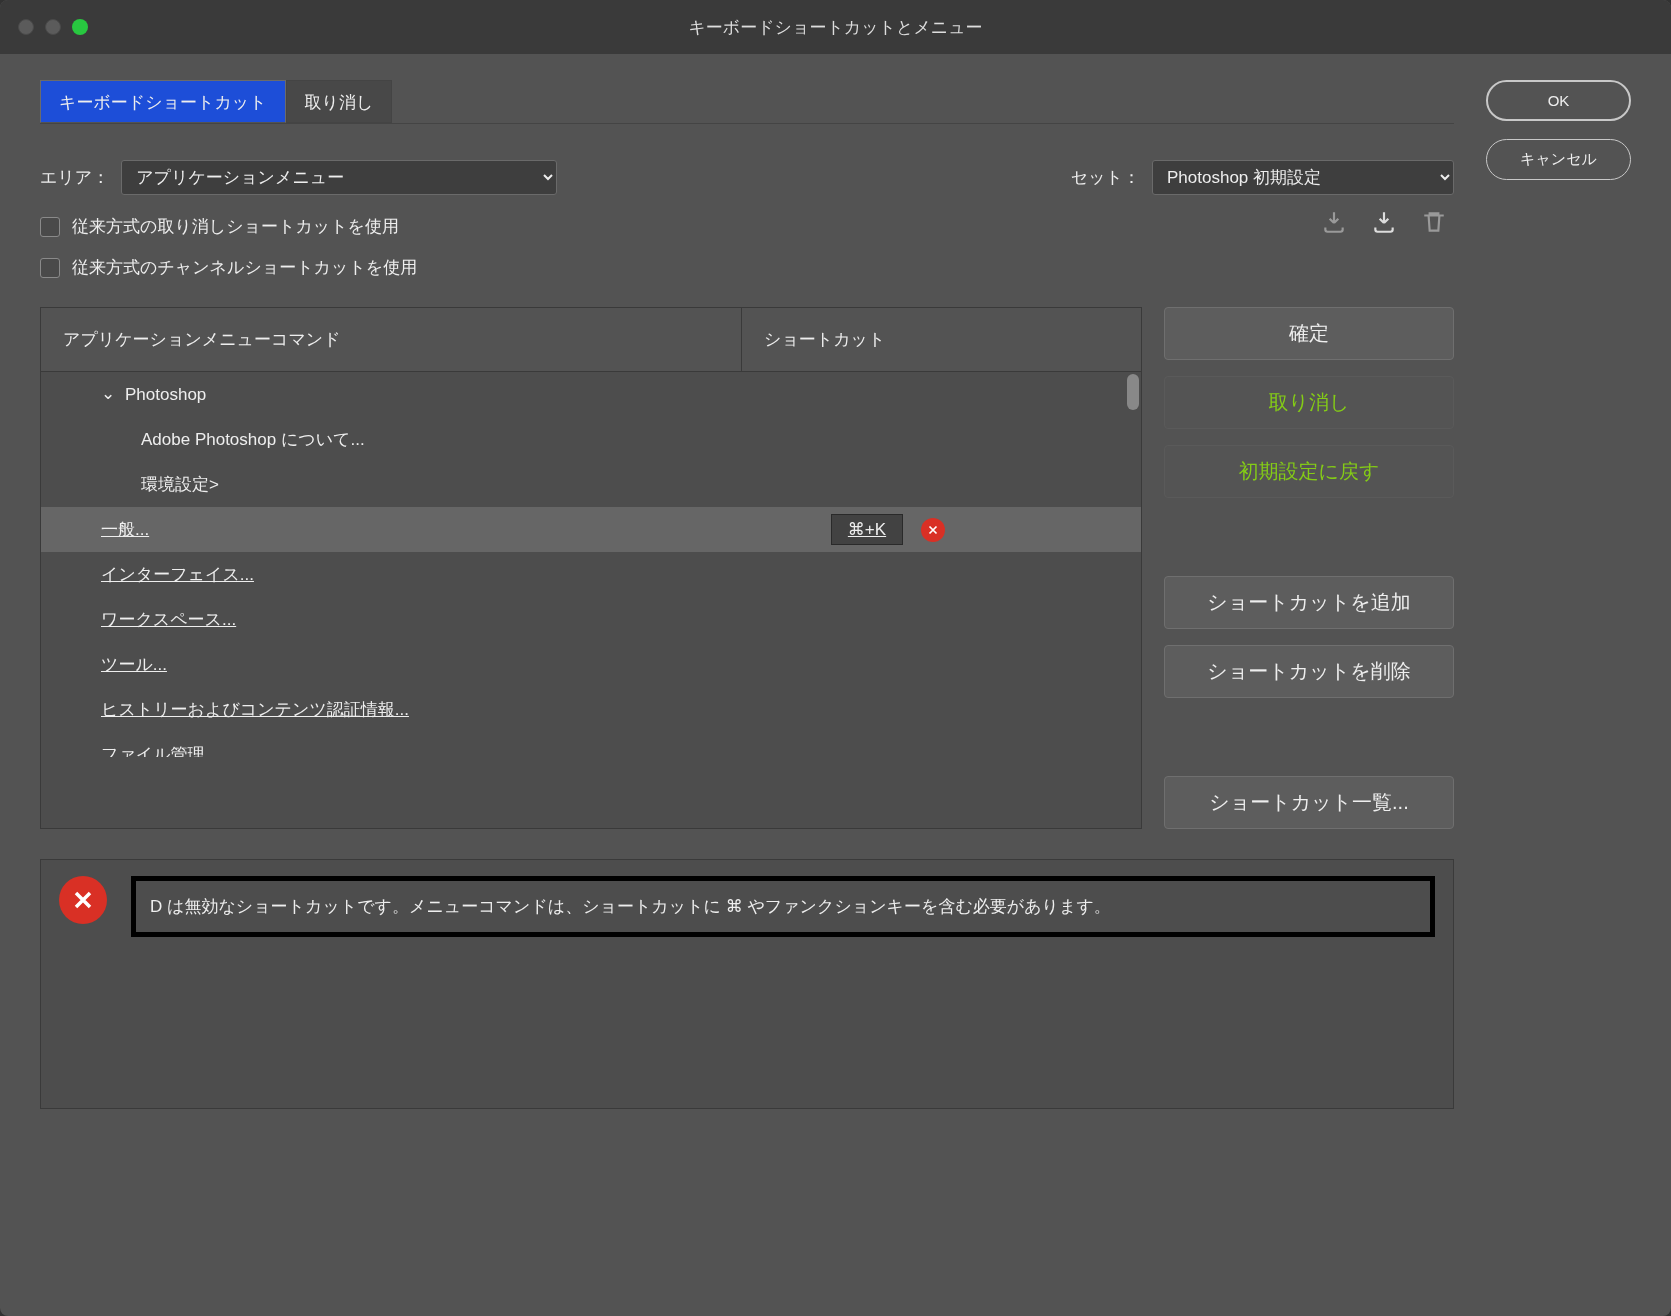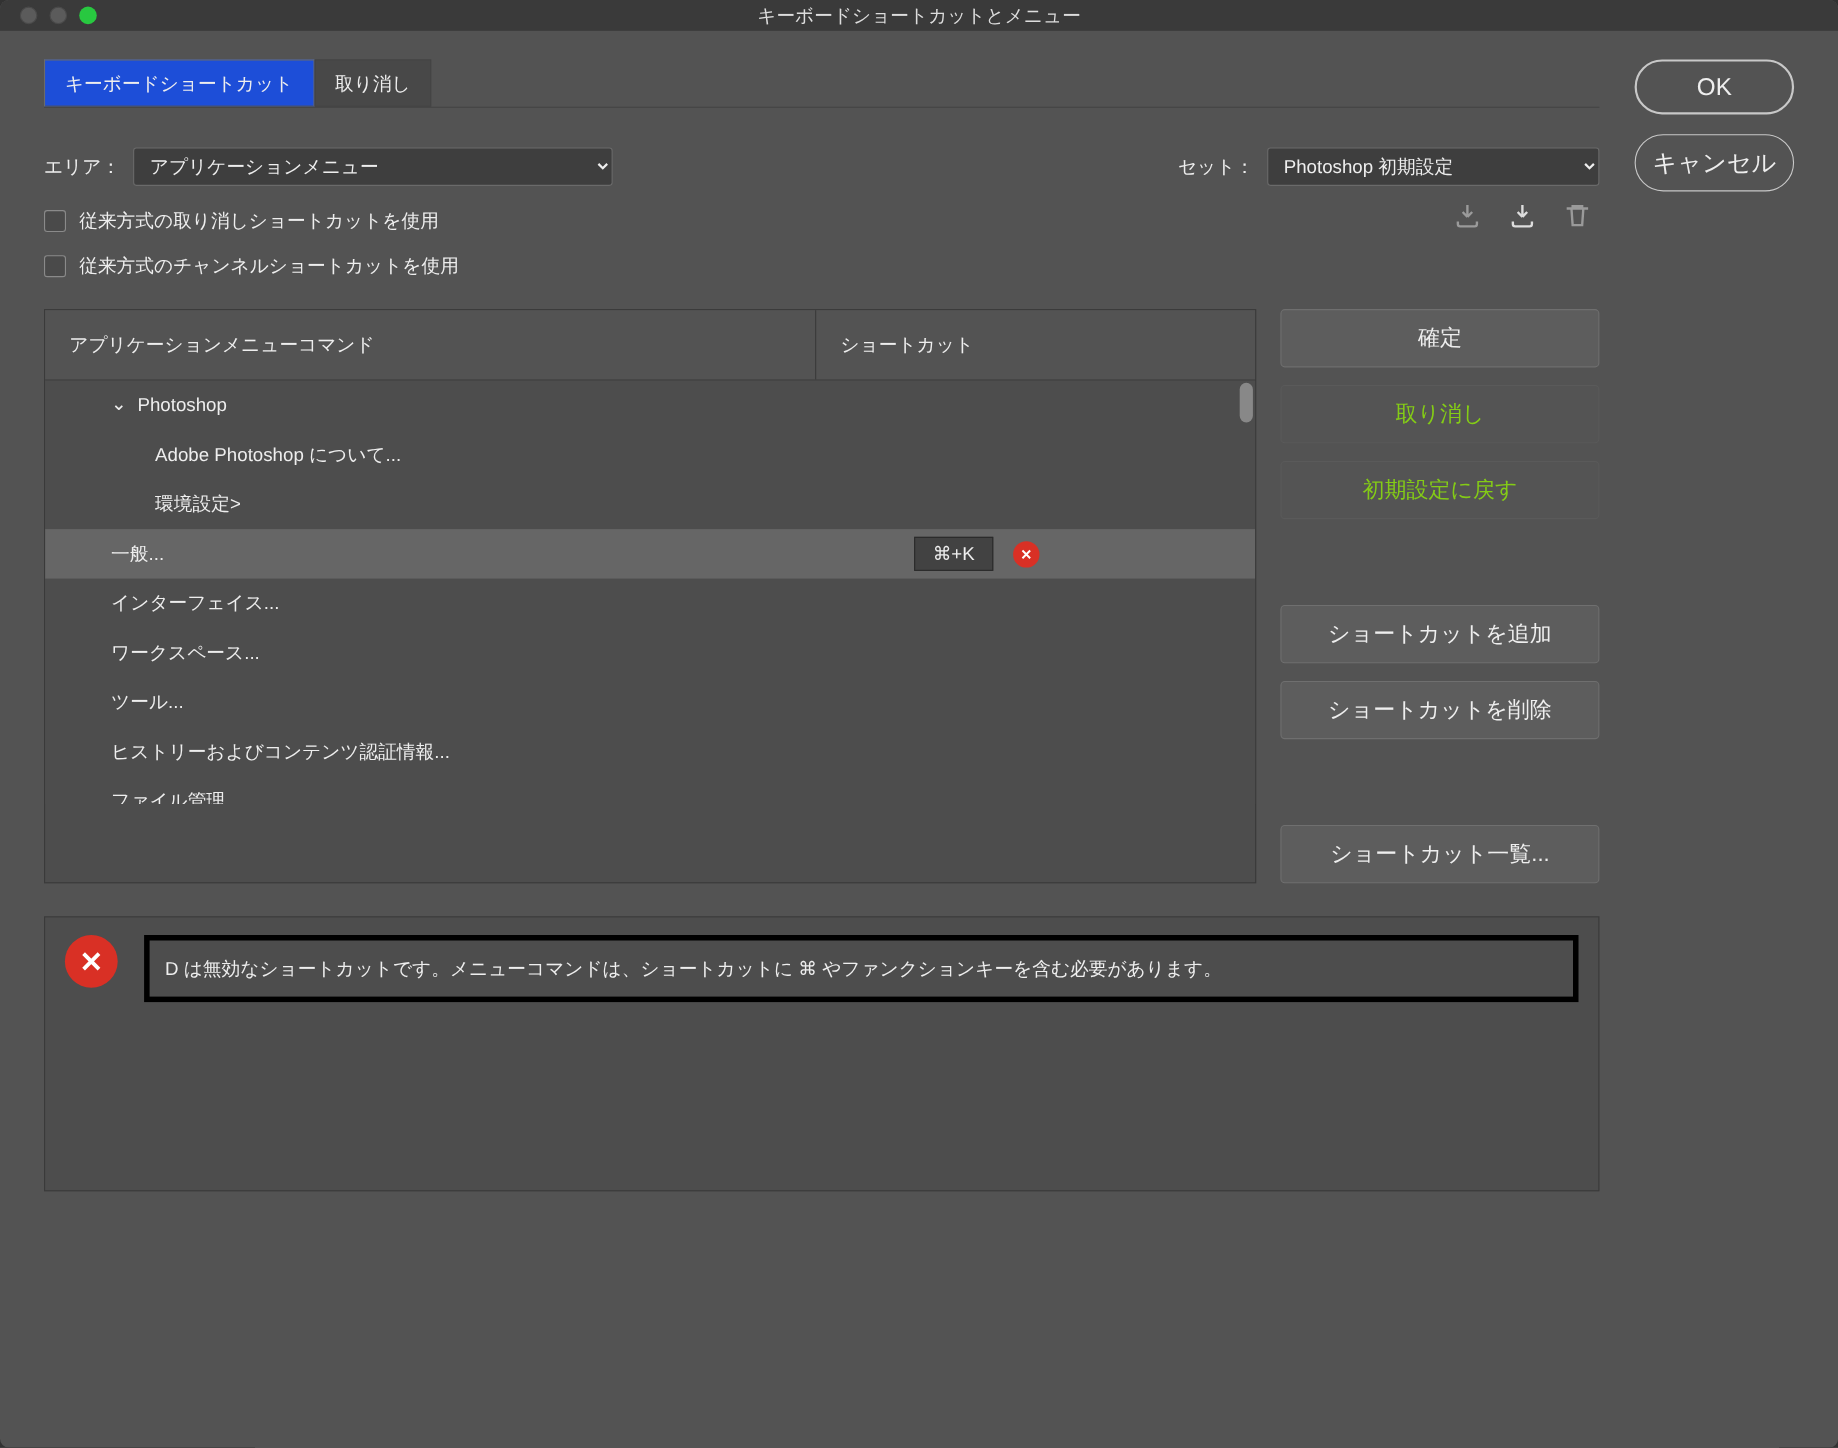--- a/index.html
+++ b/index.html
@@ -1,18 +1,18 @@
 <!DOCTYPE html>
 <html><head>
 <meta charset="utf-8">
 <style>
   * { box-sizing: border-box; margin: 0; padding: 0; font-family: -apple-system, "Hiragino Sans", sans-serif; }
   body { background: #323232; color: #ddd; font-size: 17px; }
   .window { width: 1671px; height: 1316px; background: #535353; position: relative; border-radius: 8px; overflow: hidden; }
-  .titlebar { height: 28px; background: #3a3a3a; display: flex; align-items: center; position: relative; }
+  .titlebar { height: 54px; background: #3a3a3a; display: flex; align-items: center; position: relative; }
   .traffic-lights { display: flex; gap: 11px; padding-left: 18px; }
   .light { width: 16px; height: 16px; border-radius: 50%; }
   .close-light { background: #5b5b5b; border:1px solid #4a4a4a; }
   .min-light { background: #5b5b5b; border:1px solid #4a4a4a; }
   .zoom-light { background: #28c840; }
   .title { position: absolute; left: 0; right: 0; text-align: center; color: #ddd; font-size: 17px; }
   .content { display: flex; padding: 26px 40px 40px 40px; gap: 32px; }
   .main { flex: 1; }
   .side { width: 145px; display: flex; flex-direction: column; gap: 18px; }
   .tabs { display: flex; border-bottom: 1px solid #444; }
@@ -35,32 +35,32 @@
   .tree-header { display:flex; border-bottom:1px solid #3a3a3a; background:#535353;}
   .th { padding:20px 22px; color:#eee;}
   .th1 { flex:0 0 700px; }
   .th2 { flex:1; border-left:1px solid #3a3a3a; }
   .tree-body { height: 385px; overflow:hidden; position:relative; background:#4d4d4d;}
   .tree-body::-webkit-scrollbar{width:14px;}
   .scrollbar { position:absolute; right:2px; top:2px; width:12px; height:36px; background:#888; border-radius:6px;}
   .tree-row { display:flex; align-items:center; height:45px; padding-left:20px; color:#eee;}
   .tree-row.l1 { padding-left: 60px;}
   .tree-row.l2 { padding-left: 100px;}
-  .tree-row.l3 { padding-left: 60px;}
+  .tree-row.l3 { padding-left: 60px; text-decoration: underline;}
   .tree-row.selected { background:#666; }
   .expander { display:inline-block; width:16px; margin-right:8px; transform:translateY(-1px);}
   .shortcut-col { margin-left:auto; width:310px; display:flex; align-items:center; gap:18px;}
   .shortcut-field { background:#424242; border:1px solid #2a2a2a; padding:4px 10px; color:#eee; min-width:72px; text-align:center;}
   .remove-badge { width:24px; height:24px; border-radius:50%; background:#d93025; color:#fff; display:flex; align-items:center; justify-content:center; font-size:16px;}
   .remove-badge svg{width:14px;height:14px;}
   .action-col { width:290px; display:flex; flex-direction:column; gap:16px;}
   .btn { background:#5d5d5d; border:1px solid #6f6f6f; color:#eee; padding:12px 8px; text-align:center; border-radius:4px; cursor:pointer; font-size:20px;}
   .btn.disabled { color:#84cc16; background:#545454; border-color:#5a5a5a; cursor:default;}
   .spacer { height:46px;}
-  .side-btn { border:1px solid #c8c8c8; border-radius:30px; padding:10px 0; text-align:center; color:#eee; cursor:pointer; font-size:22px;}
+  .side-btn { border:1px solid #c8c8c8; border-radius:30px; padding:10px 0; text-align:center; color:#eee; cursor:pointer; font-size:15px;}
   .side-btn.primary{ border-width:2px; font-weight:500;}
   .error-box { margin-top:30px; border:1px solid #3a3a3a; background:#4d4d4d; min-height:250px; display:flex; align-items:flex-start; padding:16px 18px 18px 18px; gap:24px;}
   .error-icon { width:48px; height:48px; border-radius:50%; background:#d93025; color:#fff; display:flex; align-items:center; justify-content:center; flex-shrink:0;}
   .error-icon svg{width:28px;height:28px;}
   .error-text-wrap { border:5px solid #000000; padding:12px 14px; color:#eee; line-height:1.6; width:100%; }
 </style>
 </head>
 <body>
 
 <div class="window">

